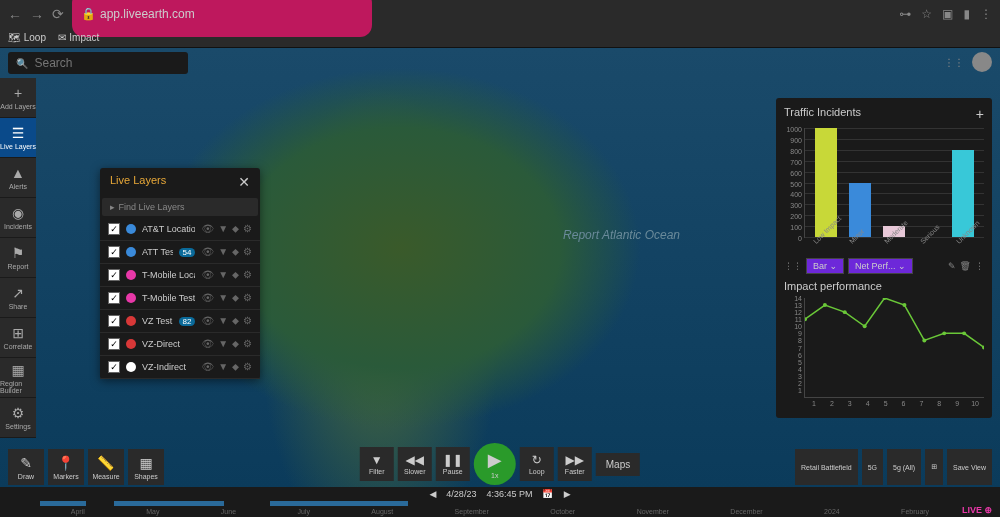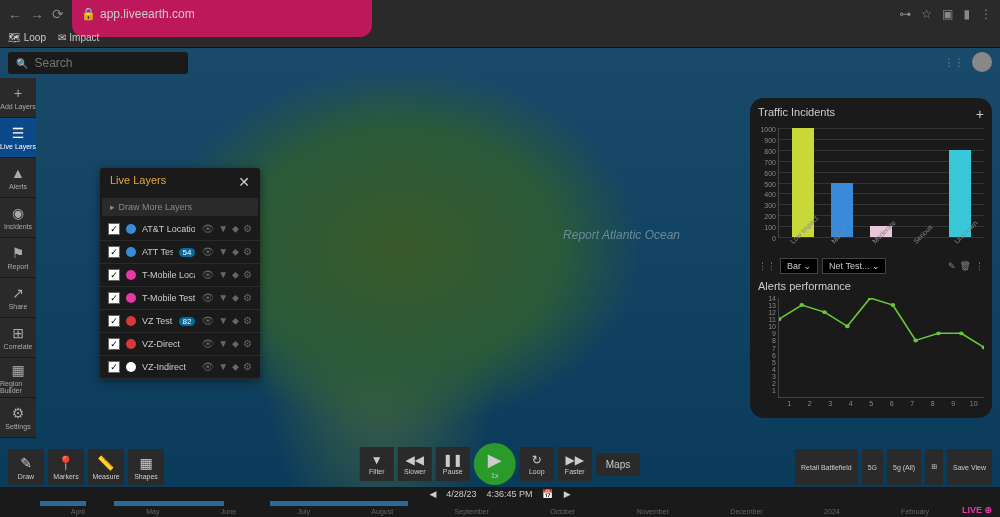--- a/index.html
+++ b/index.html
@@ -26,33 +26,33 @@
 .lp-close{color:#ccc;cursor:pointer;font-size:14px}
 .lp-search{padding:4px 8px;background:#2a2a2a;margin:2px;border-radius:2px;display:flex;align-items:center;gap:4px;font-size:9px;color:#888}
 .lp-list{max-height:220px;overflow:hidden}
 .lp-item{display:flex;align-items:center;padding:5px 8px;gap:6px;border-bottom:1px solid #2a2a2a}
 .lp-check{width:12px;height:12px;border:1px solid #666;display:flex;align-items:center;justify-content:center;font-size:9px}
 .lp-check.on{background:#fff;color:#000}
 .lp-dot{width:10px;height:10px;border-radius:50%}
 .lp-name{flex:1;font-size:9px;color:#ccc;white-space:nowrap;overflow:hidden}
 .lp-badge{background:#0a6a9a;color:#fff;border-radius:8px;padding:0 4px;font-size:8px}
 .lp-icons{display:flex;gap:4px;color:#666;font-size:10px}
-.charts{position:absolute;right:8px;top:50px;width:242px;background:#1a1a1a;padding:8px;border-radius:14px}
+.charts{position:absolute;right:8px;top:50px;width:216px;background:#1a1a1a;padding:8px;border-radius:3px}
 .chart-title{color:#ccc;font-size:11px;margin-bottom:6px;display:flex;justify-content:space-between}
 .chart-title .add{color:#ccc;font-size:14px;cursor:pointer}
 .bar-chart{height:110px;position:relative;border-left:1px solid #444;border-bottom:1px solid #444;margin-left:20px;margin-bottom:20px}
 .bar-grid{position:absolute;inset:0}
 .bar-grid-line{position:absolute;left:0;right:0;border-top:1px solid #333}
 .y-label{position:absolute;right:100%;padding-right:3px;font-size:7px;color:#888;transform:translateY(-50%)}
 .bars{position:absolute;inset:0;display:flex;align-items:flex-end;justify-content:space-around;padding:0 4px}
 .bar{width:22px}
 .x-labels{position:absolute;top:100%;left:0;right:0;display:flex;justify-content:space-around;padding-top:3px}
 .x-label{font-size:7px;color:#888;transform:rotate(-45deg);transform-origin:top left;white-space:nowrap;width:22px}
 .chart-ctrl{display:flex;gap:4px;align-items:center;margin-bottom:6px;font-size:9px;color:#888}
-.chart-ctrl select,.ctrl-box{background:#000000;border:1px solid #444;color:#ccc;padding:2px 6px;font-size:9px}
+.chart-ctrl select,.ctrl-box{background:#6d28d9;border:1px solid #444;color:#ccc;padding:2px 6px;font-size:9px}
 .line-chart{height:100px;position:relative;border-left:1px solid #444;border-bottom:1px solid #444;margin-left:20px;margin-bottom:12px}
 .line-svg{position:absolute;inset:0;width:100%;height:100%}
 .bottom-tools{position:absolute;left:8px;bottom:32px;display:flex;gap:4px}
 .bt-item{width:36px;height:36px;background:#2a2a2a;display:flex;flex-direction:column;align-items:center;justify-content:center;font-size:7px;color:#ccc;cursor:pointer;gap:2px}
 .bt-icon{font-size:14px}
 .playback{position:absolute;left:50%;transform:translateX(-50%);bottom:32px;display:flex;gap:4px;align-items:center}
 .pb-btn{width:34px;height:34px;background:#2a2a2a;display:flex;flex-direction:column;align-items:center;justify-content:center;font-size:7px;color:#ccc;cursor:pointer;gap:1px}
 .pb-btn.play{width:42px;height:42px;border-radius:50%;background:#2a9a2a;font-size:18px}
 .pb-btn.play .pb-icon{font-size:18px}
 .pb-icon{font-size:12px}
@@ -138,21 +138,21 @@
       </div>
     </div>
 
   <div class="layers-panel">
     <div class="lp-header">
       <span>Live Layers</span>
       <span class="lp-close">✕</span>
     </div>
     <div class="lp-search">
       <span>▸</span>
-        <span>Draw More Layers</span>
+        <span>Find Live Layers</span>
     </div>
     <div class="lp-list" id="lp-list">
         <div class="lp-item">
           <span class="lp-check on">✓</span>
           <span class="lp-dot" style="background:#3a8ada"></span>
           <span class="lp-name">AT&amp;T Locations</span>
           <span class="lp-icons">
             <span>👁</span>
             <span>▼</span>
             <span>⬥</span>
@@ -282,27 +282,27 @@
           <div class="x-label">Low Impact</div>
           <div class="x-label">Minor</div>
           <div class="x-label">Moderate</div>
           <div class="x-label">Serious</div>
           <div class="x-label">Unknown</div>
         </div>
     </div>
     <div class="chart-ctrl">
       <span>⋮⋮</span>
       <span class="ctrl-box"><span>Bar</span> ⌄</span>
-      <span class="ctrl-box"><span>Net Test...</span> ⌄</span>
+      <span class="ctrl-box"><span>Net Perf...</span> ⌄</span>
       <span style="margin-left:auto">✎</span>
       <span>🗑</span>
       <span>⋮</span>
     </div>
     <div class="chart-title">
-        <span>Alerts performance</span>
+        <span>Impact performance</span>
       </div>
     <div class="line-chart" id="line-chart">
       <svg class="line-svg" id="line-svg" viewBox="0 0 180 100" preserveAspectRatio="none">
           <polyline points="0,21.42857142857143 20,7.142857142857139 40,14.285714285714292 60,28.57142857142857 80,0 100,7.142857142857139 120,42.85714285714286 140,35.71428571428571 160,35.71428571428571 180,50" fill="none" stroke="#6ac838" stroke-width="1.5"></polyline>
           <circle cx="0" cy="21.42857142857143" r="2" fill="#6ac838"></circle>
           <circle cx="20" cy="7.142857142857139" r="2" fill="#6ac838"></circle>
           <circle cx="40" cy="14.285714285714292" r="2" fill="#6ac838"></circle>
           <circle cx="60" cy="28.57142857142857" r="2" fill="#6ac838"></circle>
           <circle cx="80" cy="0" r="2" fill="#6ac838"></circle>
           <circle cx="100" cy="7.142857142857139" r="2" fill="#6ac838"></circle>

